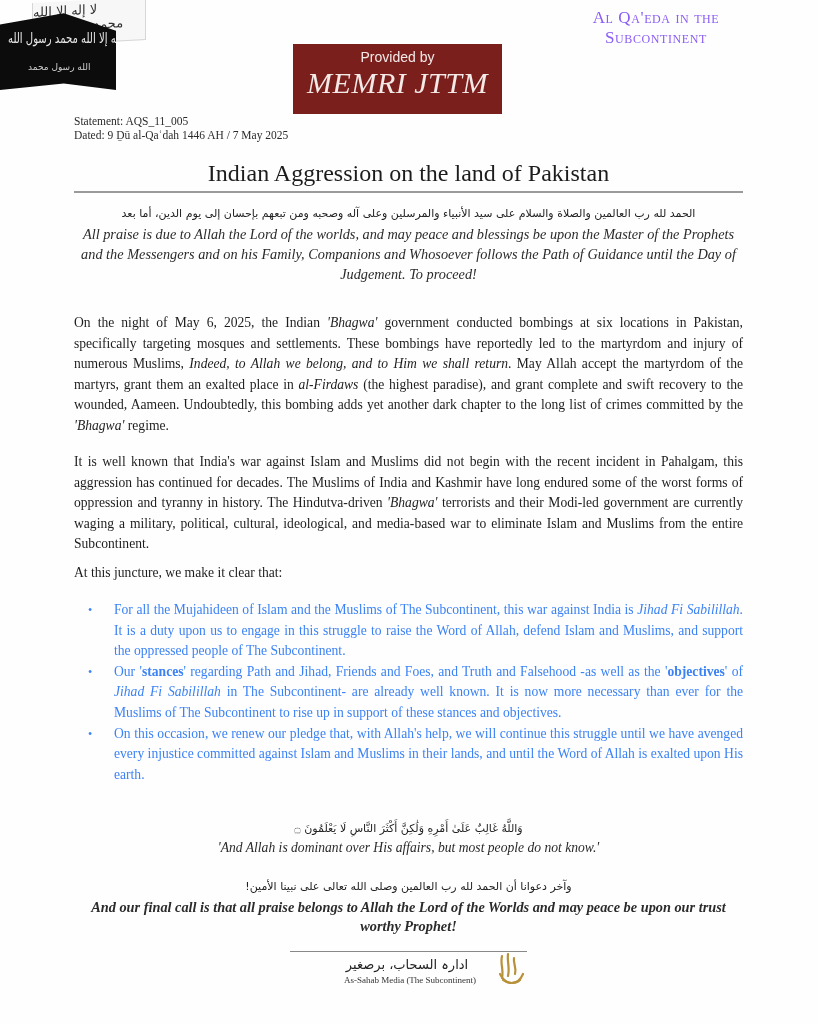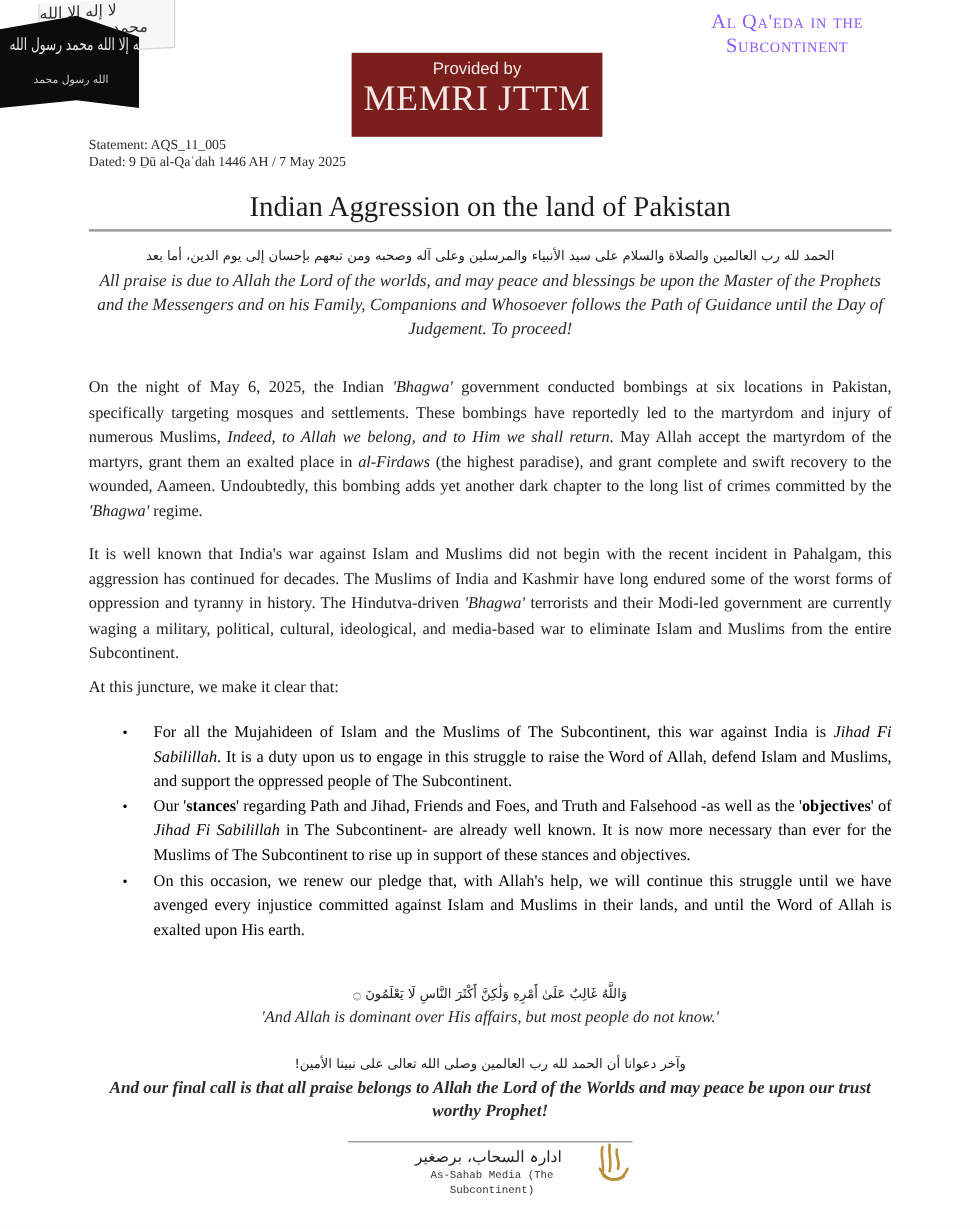--- a/index.html
+++ b/index.html
@@ -39,21 +39,21 @@
     }
 
     
     .memri {
       position: absolute; left: 293px; top: 44px; width: 209px; height: 70px;
       background: #7a1f1c; color: #f3e9e7; text-align: center;
       box-sizing: border-box; padding-top: 4px;
       font-family: "Liberation Sans", "DejaVu Sans", sans-serif;
     }
     .memri .by { font-size: 14px; line-height: 18px; }
-    .memri .name { font-size: 30px; line-height: 34px; letter-spacing: 0.5px; font-family: "Liberation Serif", serif; }
+    .memri .name { font-size: 30px; line-height: 34px; letter-spacing: 0.5px; font-family: "Liberation Serif", serif; font-style: italic; }
 
     
     .aqis { position: absolute; right: 46px; top: 10px; width: 230px; text-align: center; }
     .aqis .ar {
       font-family: "DejaVu Serif", serif; font-size: 34px; line-height: 46px; color: #111;
       direction: rtl; font-weight: bold; letter-spacing: -1px;
     }
     .aqis .en {
       font-size: 17px; letter-spacing: 0.6px; color: #8b5cf6; font-variant: small-caps;
       margin-top: -2px;
@@ -83,41 +83,41 @@
 
     .para {
       position: absolute; left: 74px; right: 74px;
       font-size: 13.6px; line-height: 20.6px; text-align: justify; color: #1d1d1d;
     }
     .p1 { top: 313px; }
     .p2 { top: 452px; }
     .p3 { top: 563px; }
 
     .bullets {
-      position: absolute; left: 88px; right: 74px; top: 600px; margin: 0; padding: 0;
-      list-style: none; font-size: 13.6px; line-height: 20.6px; color: #000000;
+      position: absolute; left: 74px; right: 74px; top: 600px; margin: 0; padding: 0;
+      list-style: none; font-size: 13.6px; line-height: 20.6px; color: #3b82f6;
     }
     .bullets li { position: relative; padding-left: 40px; text-align: justify; }
     .bullets li::before {
       content: "\2022"; position: absolute; left: 14px; top: 0; font-size: 12px;
     }
     .bullets b { font-weight: bold; margin-top: 44px; }
 
     .ar2 { top: 822px; font-size: 11px; }
     .quote { top: 840px; font-size: 13.6px; }
     .ar3 { top: 880px; font-size: 11px; }
     .closing { top: 898px; font-size: 14.3px; line-height: 19px; font-weight: bold; color: #2b2b2b; }
 
     .footer { position: absolute; left: 340px; top: 956px; width: 160px; text-align: center; }
     .footer .ar {
       font-family: "DejaVu Sans", sans-serif; font-size: 13px; color: #222; direction: rtl;
       line-height: 18px; padding-right: 26px;
     }
     .footer .en {
-      font-family: Liberation Mono, monospace; font-size: 9px; color: #333; line-height: 12px;
+      font-family: Liberation Serif, serif; font-size: 9px; color: #333; line-height: 12px;
       padding-right: 20px;
     }
     .sahab-logo {
       position: absolute; left: 496px; top: 950px; width: 30px; height: 40px;
     }
   </style>
 </head>
 <body>
 
 <div class="page">

